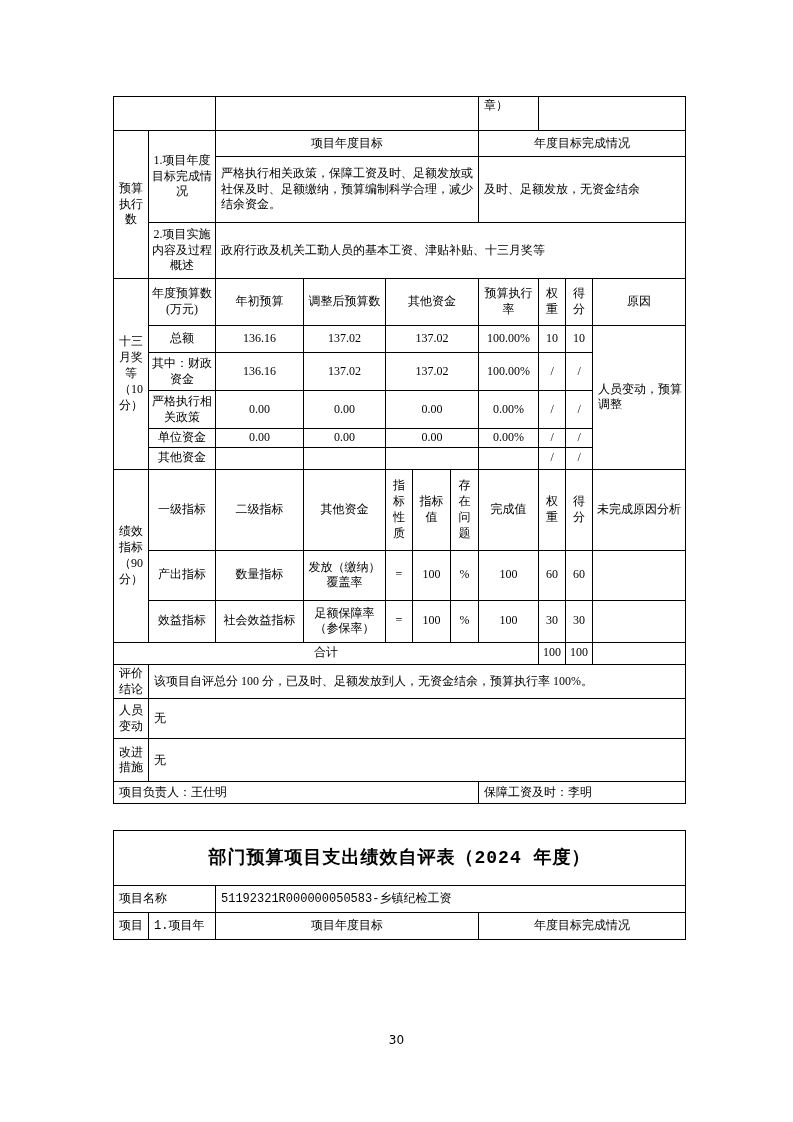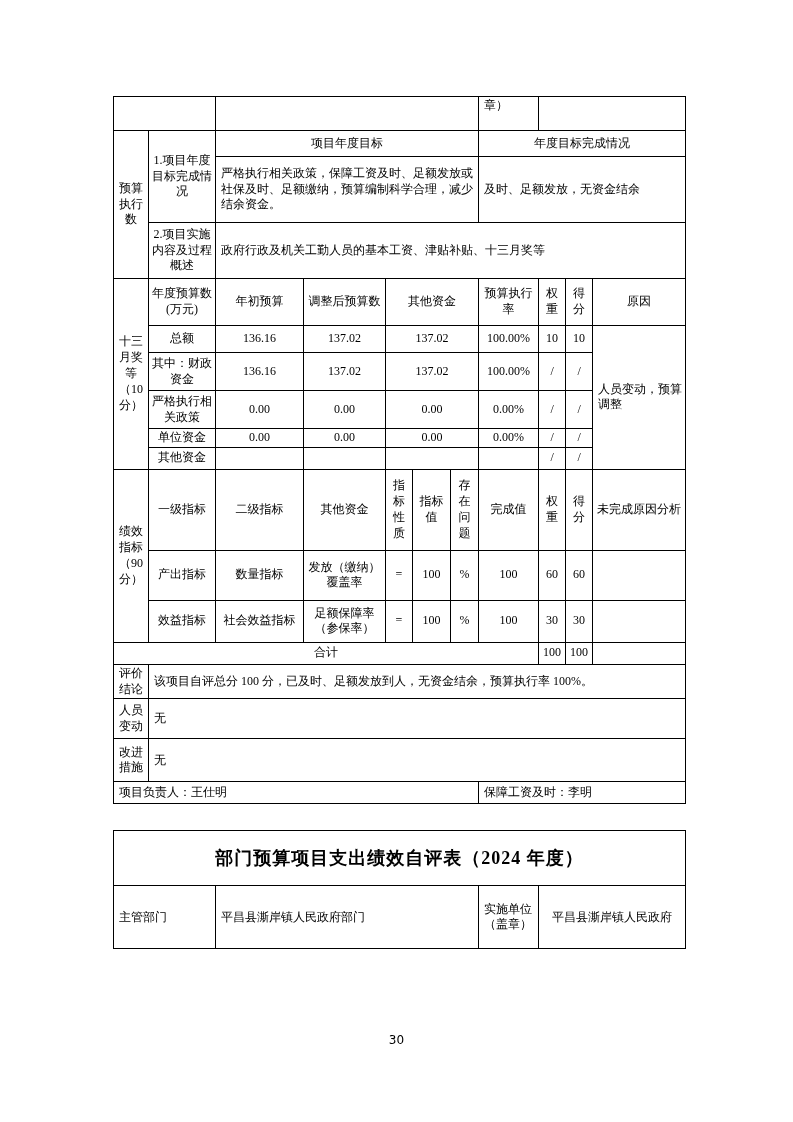--- a/index.html
+++ b/index.html
@@ -18,21 +18,21 @@
     line-height: 1.32;
     text-align: center;
     vertical-align: middle;
     padding: 1px 3px;
     word-break: break-all;
     overflow: hidden;
   }
   td.left { text-align: left; padding-left: 5px; }
   td.top { vertical-align: top; }
   td.title-cell { font-size: 18px; font-weight: bold; letter-spacing: 1px; }
-  .t2 { margin-top: 26px; }
+  .t2 { margin-top: 26px; font-family: Liberation Mono, monospace; }
   .pageno {
     position: absolute; left: 0; top: 1033px; width: 793px;
     text-align: center; font-size: 12px;
     font-family: "DejaVu Sans", sans-serif;
   }
 </style>
 </head>
 <body>
 
 <div class="sheet">
@@ -211,26 +211,30 @@
       <col style="width:27px">
         <col style="width:27px">
         <col style="width:93px">
     </colgroup>
 
     <tbody>
         <tr style="height:55px">
       <td colspan="11" class="title-cell">部门预算项目支出绩效自评表（2024 年度）</td>
     </tr>
 
-
-    <tr style="height:63px">
-      <td colspan="2" class="left">主管部门</td>
-      <td colspan="5" class="left">平昌县澌岸镇人民政府部门</td>
-      <td class="left">实施单位（盖章）</td>
-      <td colspan="3">平昌县澌岸镇人民政府</td>
-    </tr>
-
+    <tr style="height:27px">
+      <td colspan="2" class="left">项目名称</td>
+      <td colspan="9" class="left">51192321R000000050583-乡镇纪检工资</td>
+    </tr>
+
+
+    <tr style="height:27px">
+      <td class="left">项目</td>
+      <td class="left">1.项目年</td>
+      <td colspan="5">项目年度目标</td>
+      <td colspan="4">年度目标完成情况</td>
+    </tr>
   </tbody>
     </table>
 
 </div>
 
 <div class="pageno">30</div>
 
 </body></html>

